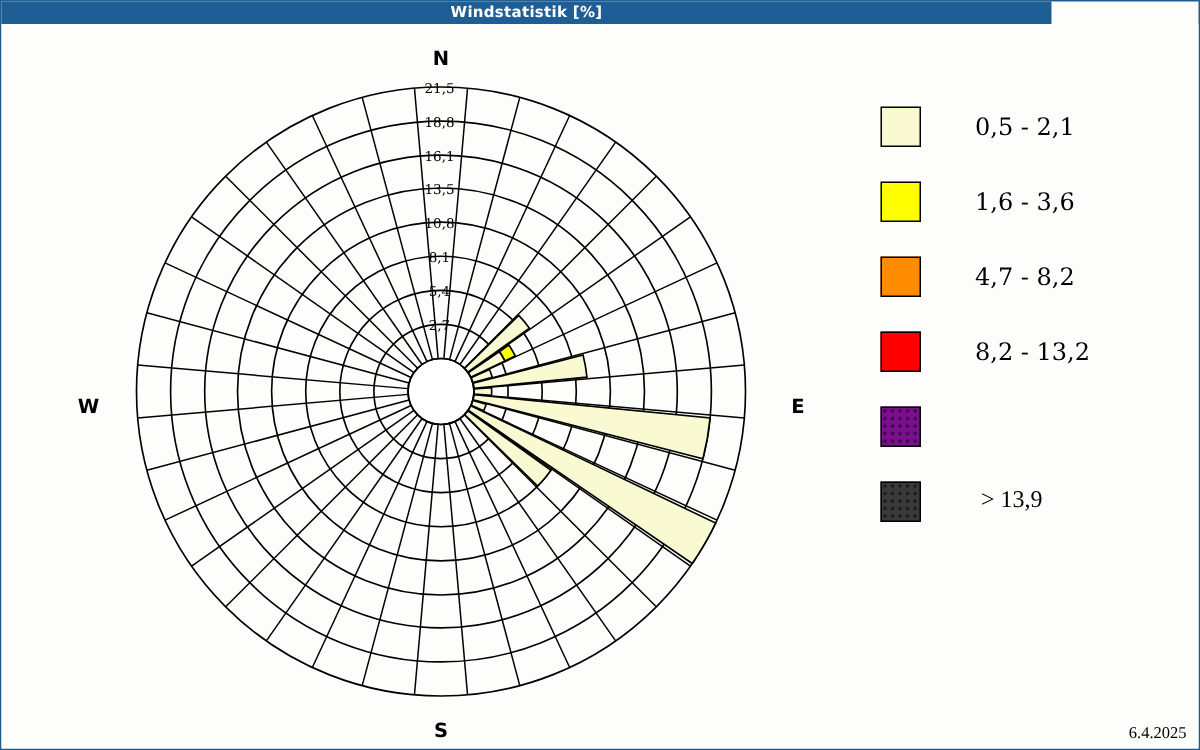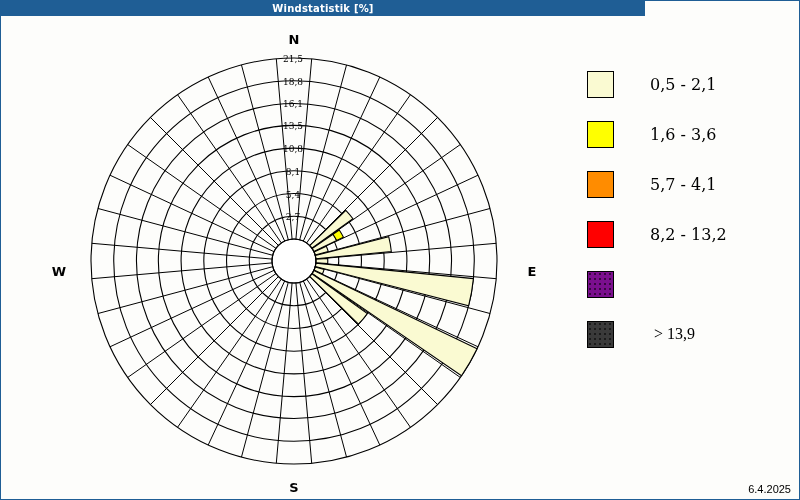--- a/index.html
+++ b/index.html
@@ -17,21 +17,21 @@
     position: relative;
     width: 800px;
     height: 500px;
     box-sizing: border-box;
     border: 1px solid #1f5e95;
     background: #fdfdfb;
   }
   #titlebar {
     position: absolute;
     left: 0; top: 0;
-    width: 644px;
+    width: 700px;
     height: 15px;
     background: #1f5e95;
     color: #ffffff;
     font-family: "DejaVu Sans", "Liberation Sans", sans-serif;
     font-size: 10px;
     font-weight: bold;
     line-height: 15px;
     text-align: center;
     letter-spacing: 0.2px;
     user-select: none;
@@ -84,21 +84,21 @@
     font-family: "DejaVu Serif", "Liberation Serif", serif;
     font-size: 16px;
     color: #000000;
     white-space: nowrap;
   }
   .legend-text.shifted { margin-left: 40px; font-family: Liberation Serif, serif; }
   #datestamp {
     position: absolute;
     right: 8px;
     bottom: 4px;
-    font-family: Liberation Sans, sans-serif;
+    font-family: Liberation Serif, serif;
     font-size: 11px;
     color: #000000;
   }
   .tick-label {
     font-family: "DejaVu Serif", "Liberation Serif", serif;
     font-size: 9px;
     fill: #000000;
   }
 </style>
 </head>
@@ -194,21 +194,21 @@
         <div class="legend-row">
           <div class="legend-swatch" style="background: rgb(250, 250, 210);"></div>
           <div class="legend-text">0,5 - 2,1</div>
         </div>
         <div class="legend-row">
           <div class="legend-swatch" style="background: rgb(255, 255, 0);"></div>
           <div class="legend-text">1,6 - 3,6</div>
         </div>
         <div class="legend-row">
           <div class="legend-swatch" style="background: rgb(255, 140, 0);"></div>
-          <div class="legend-text">5,7 - 4,1</div>
+          <div class="legend-text">4,7 - 8,2</div>
         </div>
         <div class="legend-row">
           <div class="legend-swatch" style="background: rgb(255, 0, 0);"></div>
           <div class="legend-text">8,2 - 13,2</div>
         </div>
         <div class="legend-row">
           <div class="legend-swatch" style="background: radial-gradient(circle at 2px 2px, rgba(0, 0, 0, 0.55) 1px, transparent 1.2px) 0% 0% / 5px 5px rgb(123, 15, 142);"></div>
         </div>
         <div class="legend-row">
           <div class="legend-swatch" style="background: radial-gradient(circle at 2px 2px, rgba(0, 0, 0, 0.55) 1px, transparent 1.2px) 0% 0% / 5px 5px rgb(58, 58, 58);"></div>

